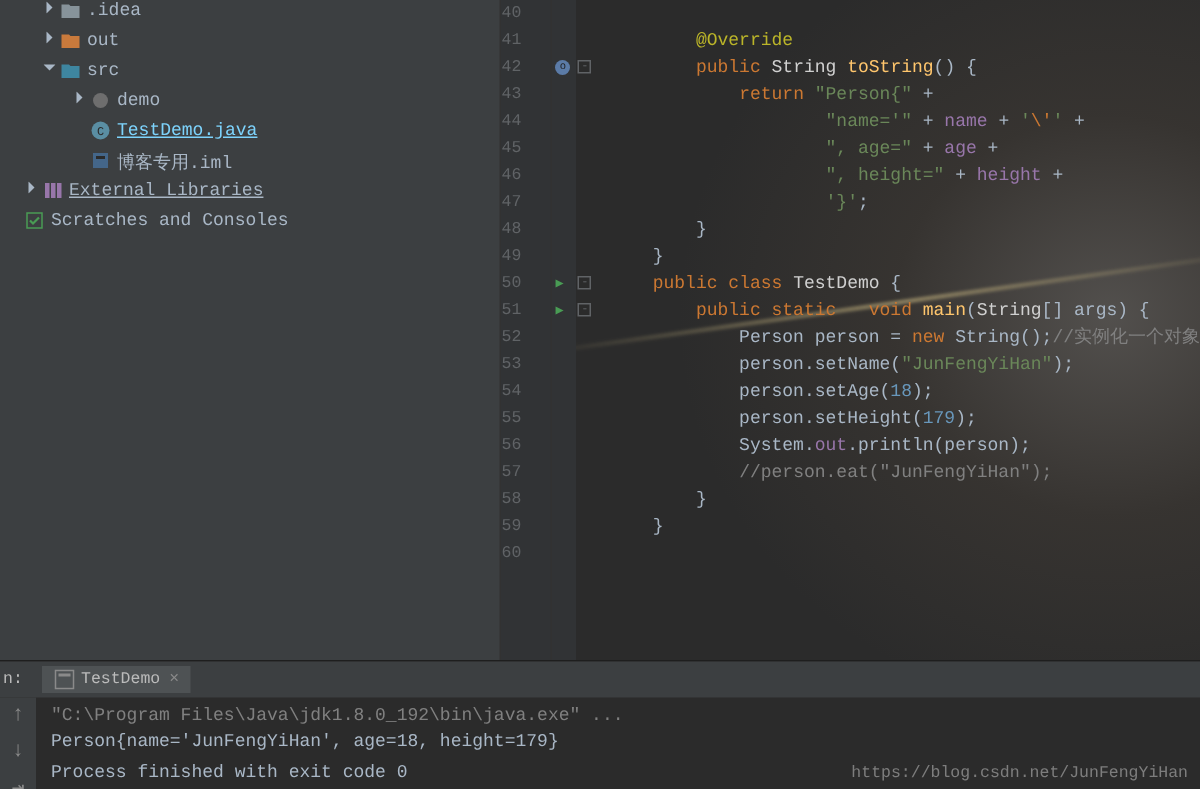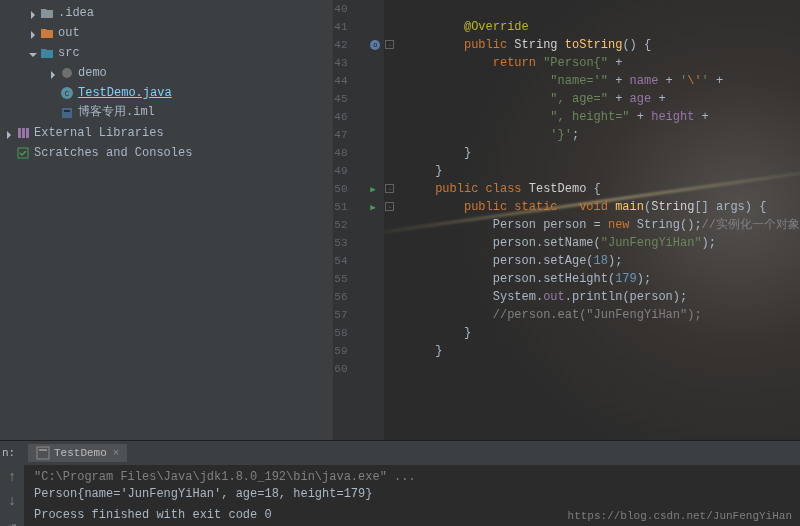--- a/index.html
+++ b/index.html
@@ -1,21 +1,21 @@
 <!DOCTYPE html>
 <html><head>
 <meta charset="utf-8">
 <style>
 *{margin:0;padding:0;box-sizing:border-box}
 body{width:800px;height:526px;background:#2b2b2b;font-family:Consolas,'Courier New',monospace;font-size:12px;color:#a9b7c6;overflow:hidden;position:relative}
 .bg-overlay{position:absolute;top:0;right:0;width:400px;height:100%;background:radial-gradient(ellipse at 85% 40%,rgba(200,190,180,0.25)0%,rgba(120,100,80,0.15)30%,transparent 60%);pointer-events:none;z-index:1}
 .bg-streak{position:absolute;top:200px;left:350px;width:500px;height:3px;background:linear-gradient(90deg,transparent,rgba(220,200,140,0.5),transparent);transform:rotate(-8deg);pointer-events:none;z-index:1;filter:blur(1px)}
 .top{display:flex;height:440px;position:relative;z-index:2}
 .sidebar{width:370px;background:#3c3f41;border-right:1px solid #323232;overflow:hidden}
-.tree-item{display:flex;align-items:flex-end;height:20px;white-space:nowrap;cursor:pointer}
+.tree-item{display:flex;align-items:flex-start;height:20px;white-space:nowrap;cursor:pointer}
 .arrow{width:10px;height:10px;display:inline-flex;align-items:center;justify-content:center;margin-right:2px}
 .arrow svg{width:8px;height:8px}
 .ic{width:14px;height:14px;display:inline-flex;align-items:center;justify-content:center;margin-right:4px}
 .ic svg{width:14px;height:14px}
 .folder{fill:#87939a}
 .folder.orange{fill:#c97a3c}
 .folder.blue{fill:#3e86a0}
 .pkg{fill:#6e6e6e}
 .jfile{fill:#5a8ea3}
 .mod{fill:#446689}
@@ -126,21 +126,21 @@
       <div class="tree-item" style="padding-left: 48px;">
         <span class="arrow"></span>
         <span class="ic">
           <svg viewBox="0 0 14 14">
             <rect x="2" y="2" width="10" height="10" class="mod"></rect>
             <rect x="4" y="4" width="6" height="2" fill="#2b2b2b"></rect>
           </svg>
         </span>
         <span>博客专用.iml</span>
       </div>
-      <div class="tree-item" style="padding-left: 4px;">
+      <div class="tree-item" style="padding-left: 16px; text-decoration: underline;">
         <span class="arrow">
           <svg viewBox="0 0 8 8">
             <path d="M2 0 L6 4 L2 8 Z" fill="#a9b7c6"></path>
           </svg>
         </span>
         <span class="ic">
           <svg viewBox="0 0 14 14">
             <rect x="2" y="2" width="3" height="10" class="lib"></rect>
             <rect x="6" y="2" width="3" height="10" class="lib"></rect>
             <rect x="10" y="2" width="3" height="10" class="lib"></rect>

